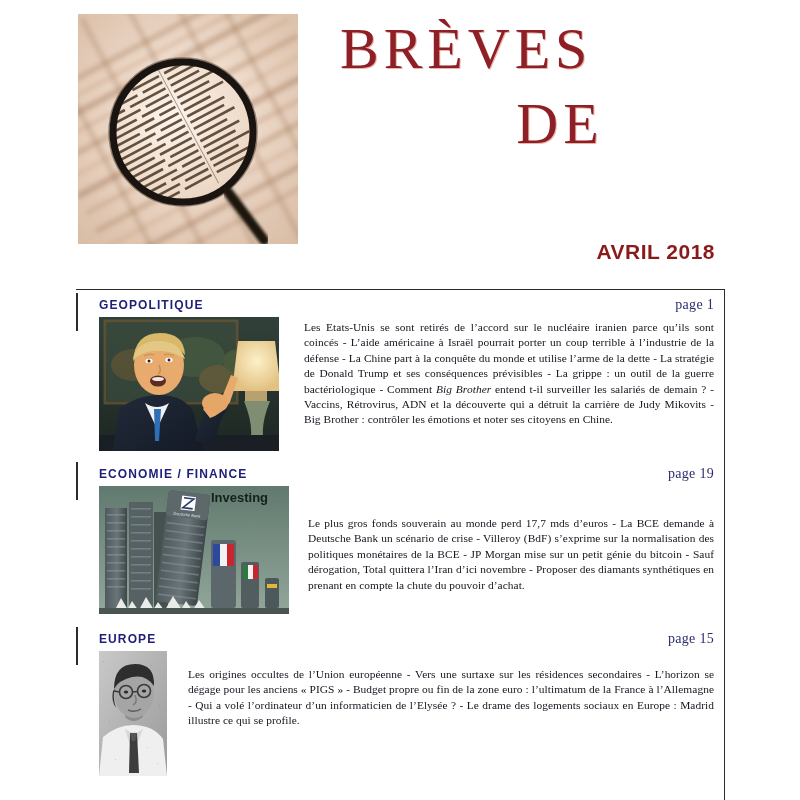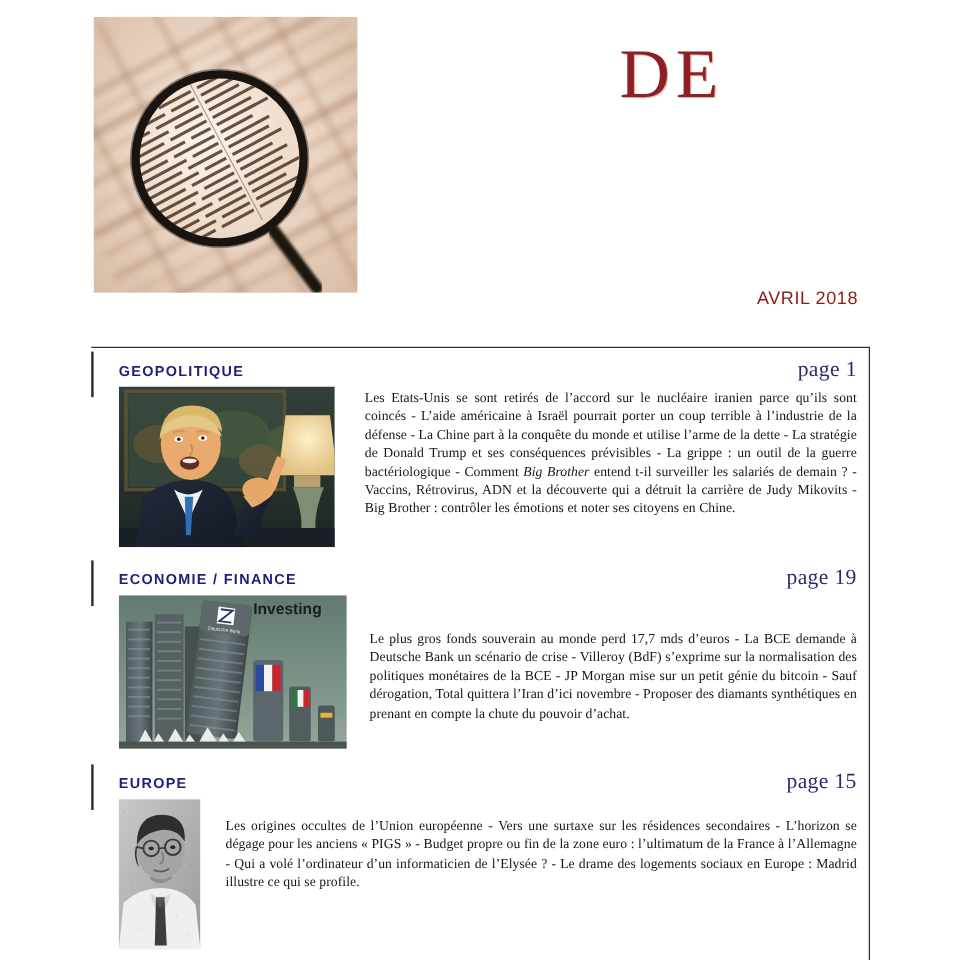--- a/index.html
+++ b/index.html
@@ -53,22 +53,22 @@
   }
   .title-line.l1 { text-align: left;  padding-left: 10px; }
   .title-line.l2 { text-align: center; padding-left: 60px; margin-top: 13px; }
   .title-line.l3 { text-align: right; padding-right: 18px; }
 
   .issue-date {
     position: absolute;
     right: 85px;
     top: 240px;
     font-family: "Liberation Sans", "DejaVu Sans", sans-serif;
-    font-weight: normal;
-    font-size: 15px;
+    font-weight: bold;
+    font-size: 21px;
     letter-spacing: 0.5px;
     color: #8b1a1a;
   }
 
   
   .content-box {
     position: absolute;
     left: 76px;
     top: 289px;
     width: 649px;
@@ -99,21 +99,21 @@
   }
   .section-title {
     font-family: "Liberation Sans", "DejaVu Sans", sans-serif;
     font-weight: bold;
     font-size: 12px;
     letter-spacing: 1.1px;
     color: #20207a;
   }
   .section-page {
     font-family: "Liberation Serif", "DejaVu Serif", serif;
-    font-size: 18px;
+    font-size: 14px;
     color: #2b2b6e;
     letter-spacing: 0.3px;
   }
 
   .section-body {
     display: flex;
     align-items: flex-start;
     padding: 0 10px 0 11px;
   }
   .thumb {
@@ -269,20 +269,21 @@
         </g>
       </g>
 
       <circle cx="105" cy="118" r="70" fill="none" stroke="#1a1411" stroke-width="7"></circle>
       <circle cx="105" cy="118" r="74" fill="none" stroke="#3a2e26" stroke-width="1.5" opacity="0.5"></circle>
       <path d="M150 178 L186 226" stroke="#1a1411" stroke-width="10" stroke-linecap="round" filter="url(#soft)"></path>
     </svg>
   </div>
 
   <div class="title-block">
+    <div class="title-line l1">BRÈVES</div>
     <div class="title-line l2">DE</div>
   </div>
 
   <div class="issue-date">AVRIL 2018</div>
 </div>
 
 <div class="content-box">
 
   <div class="section" id="sec-geo">
     <div class="section-rule"></div>

